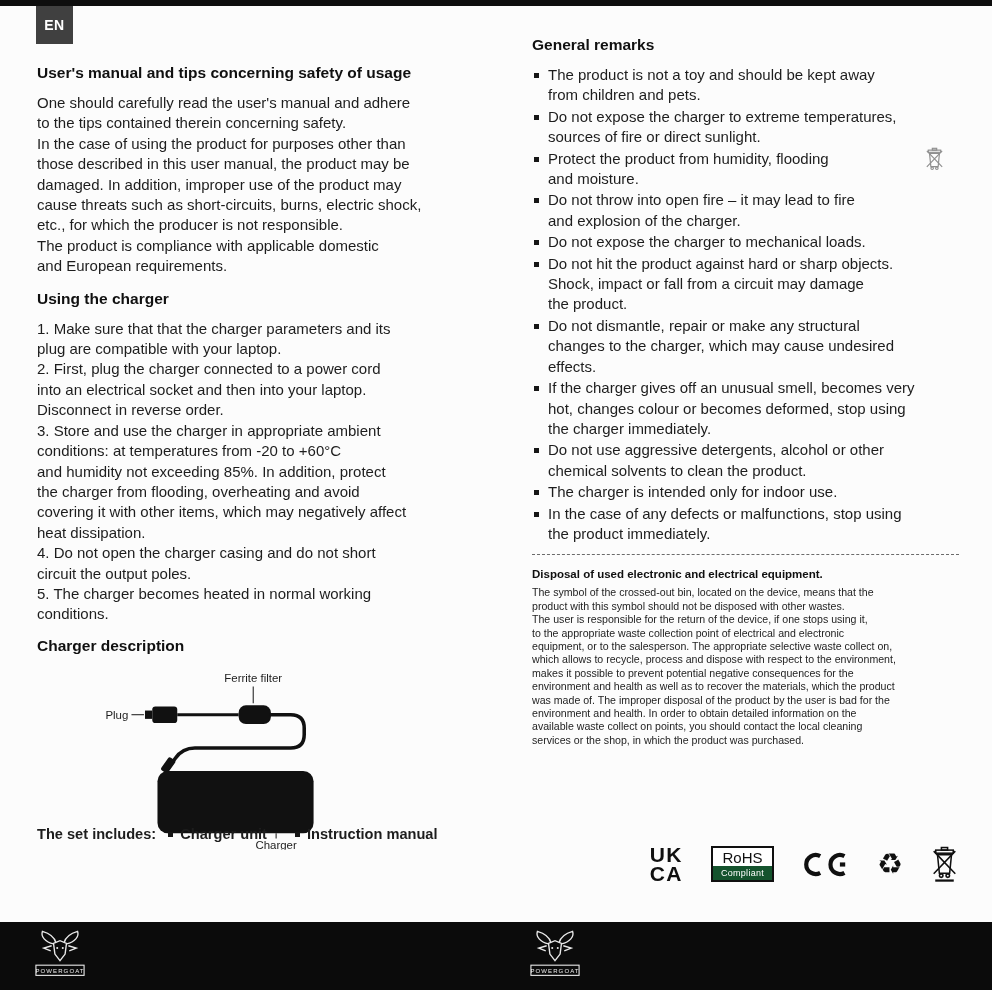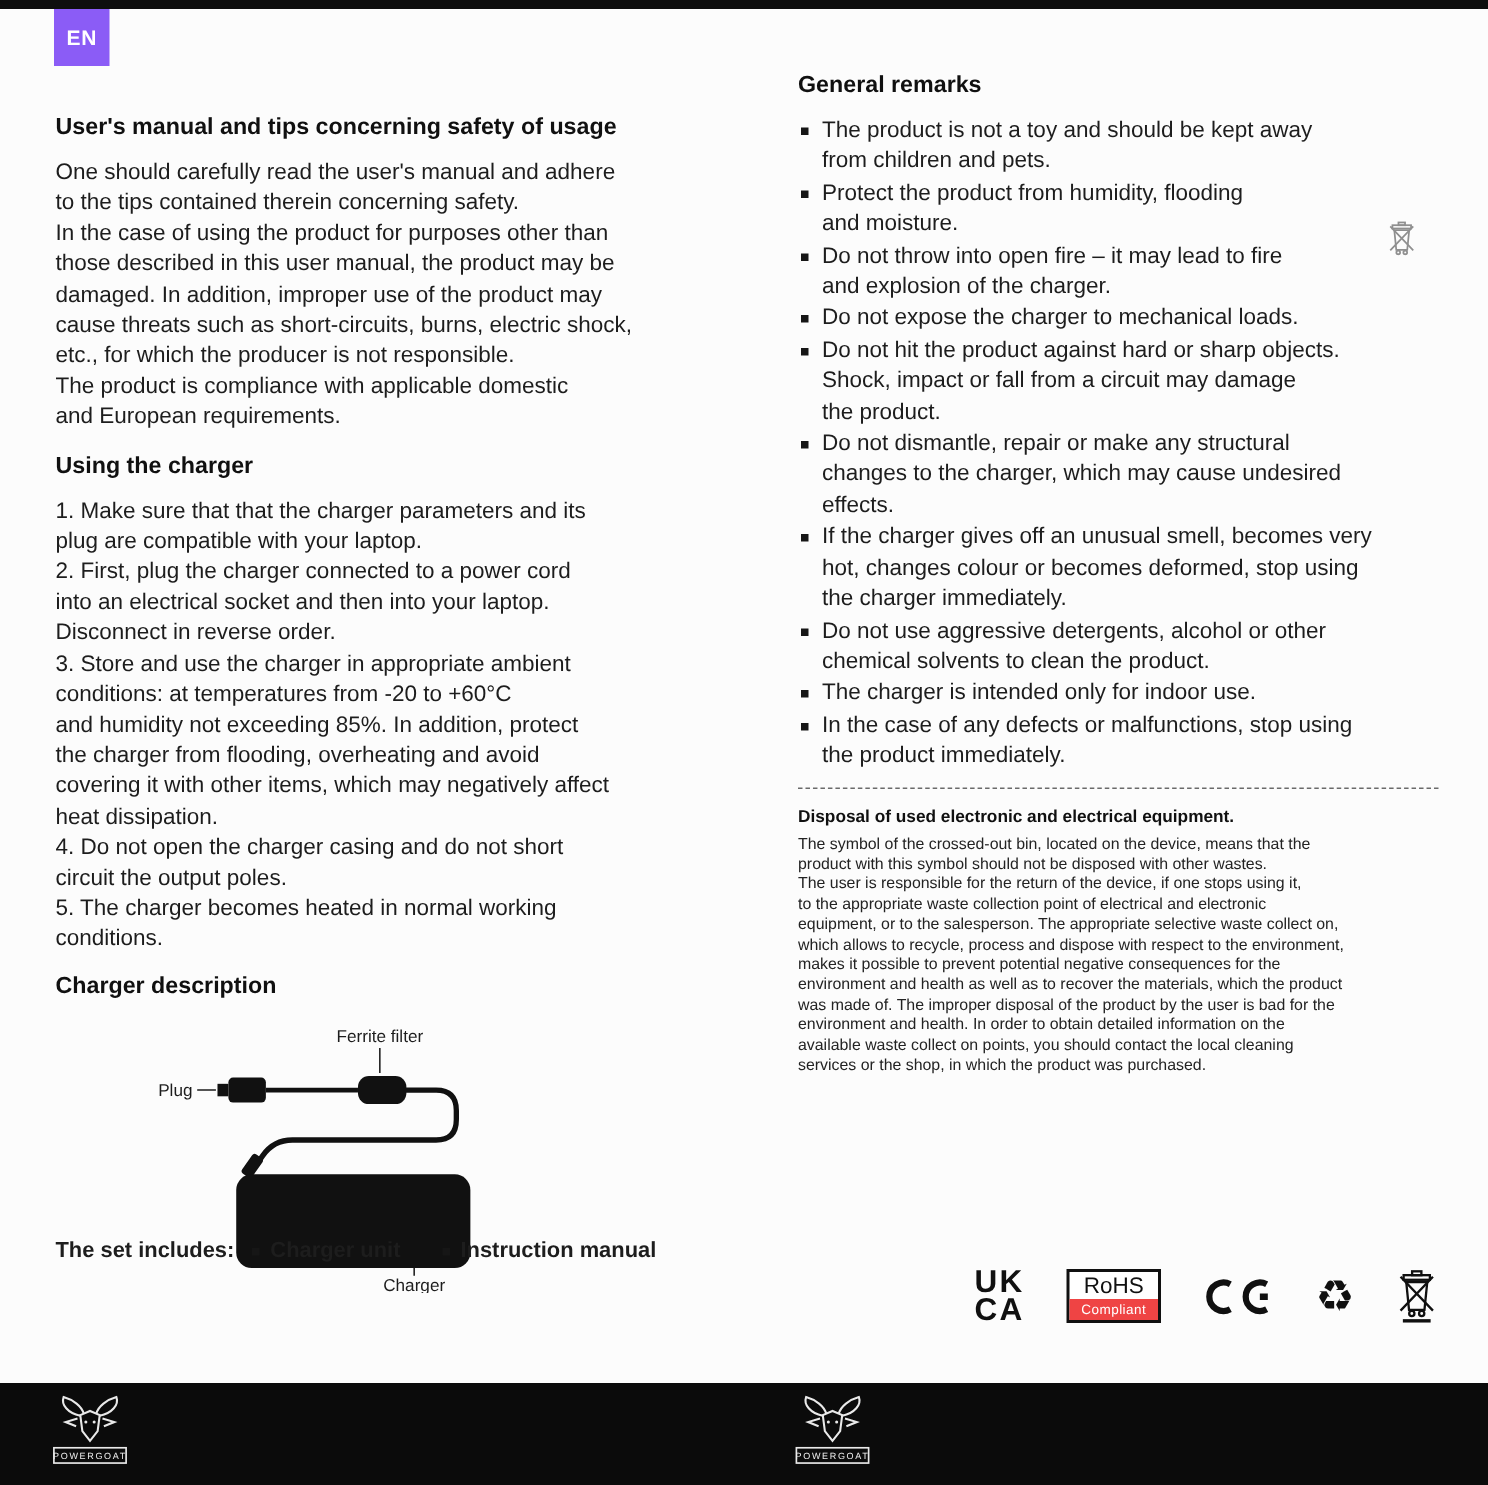--- a/index.html
+++ b/index.html
@@ -7,46 +7,46 @@
   body {
     position: relative;
     background: #fcfcfc;
     font-family: "Liberation Sans", sans-serif;
     color: #1d1d1d;
     overflow: hidden;
   }
   .top-bar { position: absolute; top: 0; left: 0; width: 992px; height: 6px; background: #0e0e0e; }
   .lang-badge {
     position: absolute; top: 6px; left: 36px; width: 37px; height: 38px;
-    background: #8b5cf6; color: #fff; font-weight: 700; font-size: 14px;
+    background: #404040; color: #fff; font-weight: 700; font-size: 14px;
     display: flex; align-items: center; justify-content: center; letter-spacing: .5px;
   }
   .col-left  { position: absolute; left: 37px;  top: 64px; width: 438px; }
   .col-right { position: absolute; left: 532px; top: 36px; width: 427px; }
-  h2.sec { font-size: 15.5px; font-weight: 700; color: #101010; margin: 12px 0 11px; }
+  h2.sec { font-size: 15.5px; font-weight: 700; color: #101010; margin: 0 0 11px; }
   .para  { font-size: 15px; line-height: 20.4px; white-space: pre-line; margin: 0 0 13px; }
   .steps { margin: 0 0 12px; }
   .step  { font-size: 15px; line-height: 20.4px; white-space: pre-line; }
   .diagram-wrap { margin: 16px 0 0 60px; }
   .remark { display: flex; font-size: 15px; line-height: 20.4px; margin-bottom: 1px; }
   .sq { flex: 0 0 auto; width: 5px; height: 5px; background: #161616; margin: 8px 9px 0 2px; }
   .rtext { white-space: pre-line; }
   .divider { border-top: 1.6px dashed #6a6a6a; margin: 10px 0 13px; }
   .disposal-h { font-size: 11.5px; font-weight: 700; margin: 0 0 6px; color: #101010; }
   .disposal-b { font-size: 10.6px; line-height: 13.4px; white-space: pre-line; color: #232323; }
   .set-includes { position: absolute; left: 37px; top: 826px; display: flex; align-items: center; font-size: 14.6px; }
   .si-label { font-weight: 700; margin-right: 12px; }
   .si-items { display: flex; align-items: flex-start; gap: 28px; font-weight: bold; }
   .si-item  { display: flex; align-items: center; }
   .si-sq { margin: 1px 7px 0 0; }
   .certs { position: absolute; top: 845px; right: 34px; display: flex; align-items: center; gap: 28px; }
   .ukca { font-weight: 700; font-size: 21px; line-height: 19px; letter-spacing: 1.5px; color: #101010; }
   .rohs { border: 2.5px solid #101010; width: 63px; text-align: center; background: #fff; }
   .rohs-top { font-weight: 400; font-size: 15px; padding-top: 1px; color: #101010; }
-  .rohs-bottom { background: #ef4444; color: #fff; font-size: 9px; padding: 1.5px 0 2.5px; letter-spacing: .3px; }
+  .rohs-bottom { background: #14532d; color: #fff; font-size: 9px; padding: 1.5px 0 2.5px; letter-spacing: .3px; }
   .recycle { font-family: "DejaVu Sans", sans-serif; font-size: 29px; line-height: 1; color: #101010; }
   .small-bin { position: absolute; left: 925px; top: 147px; }
   .bottom-bar { position: absolute; left: 0; bottom: 0; width: 992px; height: 68px; background: #0b0b0b; }
   .logo { position: absolute; top: 8px; }
   .logo-a { left: 32px; }
   .logo-b { left: 527px; }
   svg text { font-family: "Liberation Sans", sans-serif; }
   .diag-label { font-size: 11px; fill: #1d1d1d; }
 </style>
 </head>
@@ -112,20 +112,25 @@
 <div class="col-right">
   <h2 class="sec">General remarks</h2>
   <div class="remarks">
       <div class="remark">
       <span class="sq"></span>
       <span class="rtext">The product is not a toy and should be kept away
 from children and pets.</span>
     </div>
       <div class="remark">
       <span class="sq"></span>
+      <span class="rtext">Do not expose the charger to extreme temperatures,
+sources of fire or direct sunlight.</span>
+    </div>
+      <div class="remark">
+      <span class="sq"></span>
       <span class="rtext">Protect the product from humidity, flooding
 and moisture.</span>
     </div>
       <div class="remark">
       <span class="sq"></span>
       <span class="rtext">Do not throw into open fire – it may lead to fire
 and explosion of the charger.</span>
     </div>
       <div class="remark">
       <span class="sq"></span>

